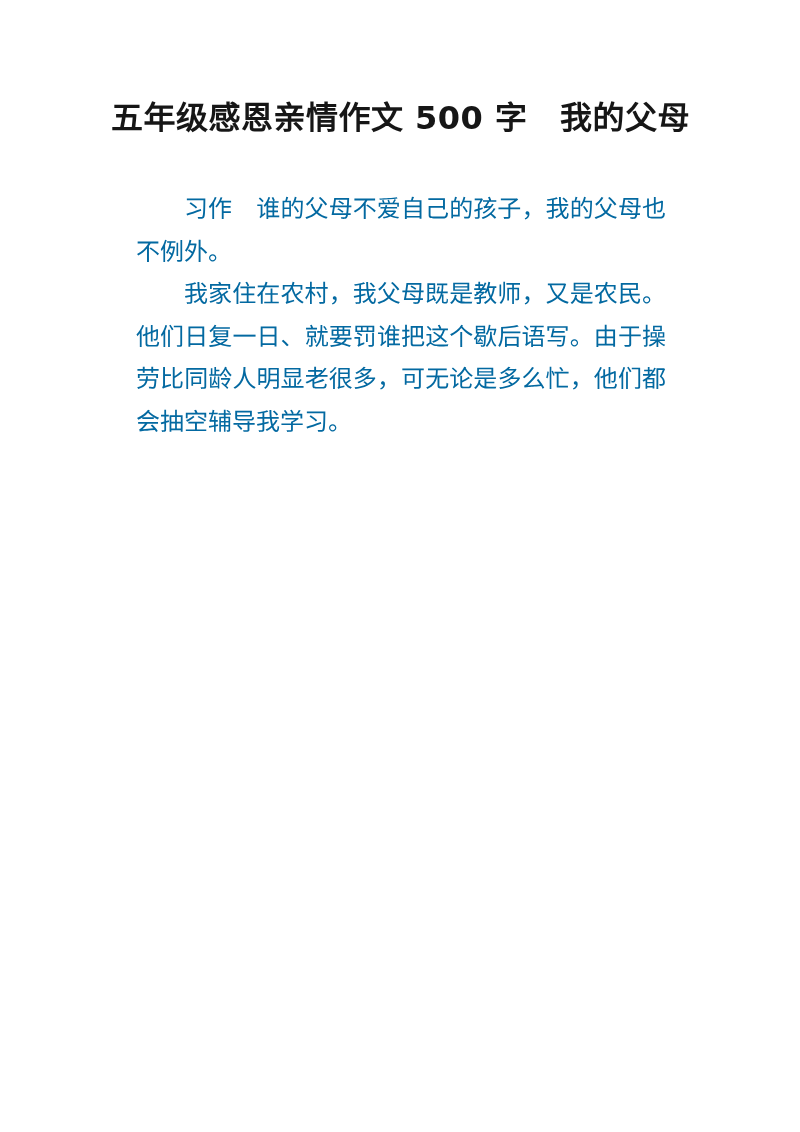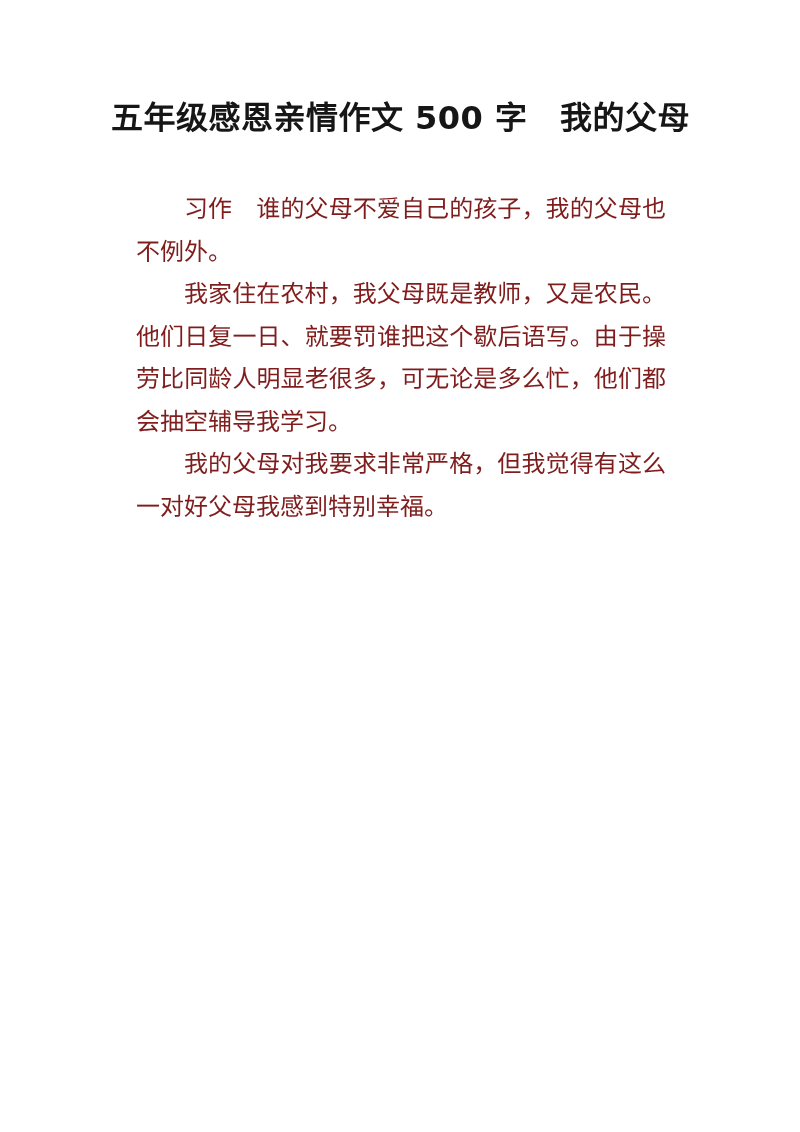--- a/index.html
+++ b/index.html
@@ -24,33 +24,32 @@
     color: #161616;
     text-align: right;
     letter-spacing: 0.5px;
     white-space: nowrap;
   }
   .doc-body {
     margin: 50px 134px 0 136px;
     font-family: "DejaVu Serif", "Liberation Serif", serif;
     font-size: 24px;
     line-height: 42.5px;
-    color: #7f1d1d;
+    color: #0369a1;
     text-align: justify;
     text-justify: inter-ideograph;
   }
   .doc-body p {
     margin: 0;
     padding: 0;
     text-indent: 2em;
   }
 </style>
 </head>
 <body>
 
 <div class="page">
   <h1 class="doc-title">五年级感恩亲情作文 500 字　我的父母</h1>
   <div class="doc-body">
     <p>习作　谁的父母不爱自己的孩子，我的父母也不例外。</p>
     <p>我家住在农村，我父母既是教师，又是农民。他们日复一日、就要罚谁把这个歇后语写。由于操劳比同龄人明显老很多，可无论是多么忙，他们都会抽空辅导我学习。</p>
-    <p>我的父母对我要求非常严格，但我觉得有这么一对好父母我感到特别幸福。</p>
   </div>
 </div>
 
 </body></html>

